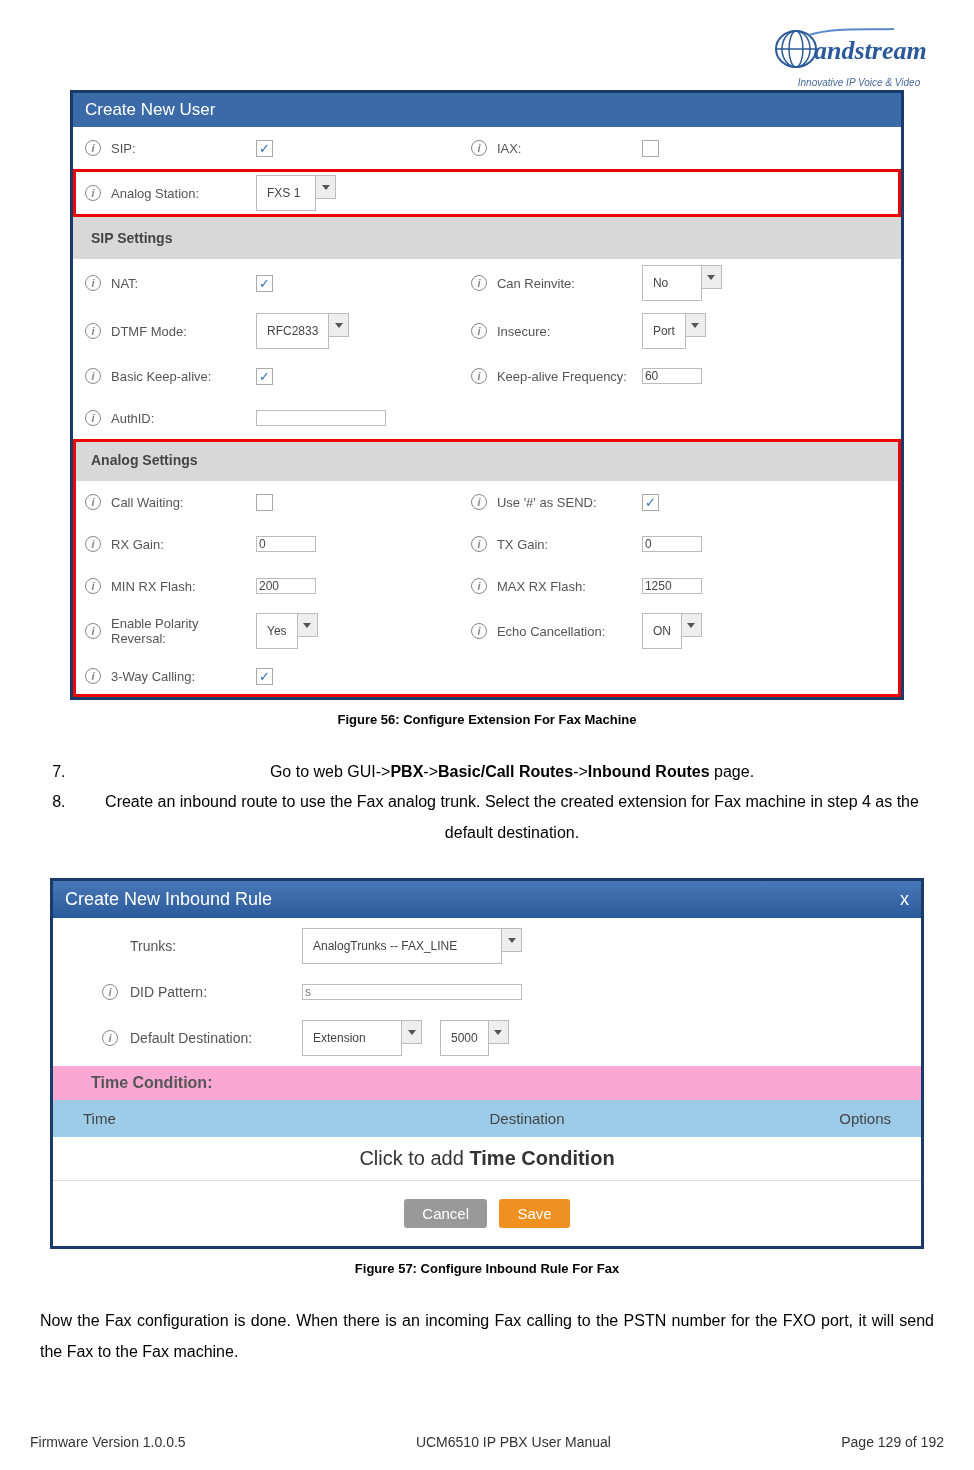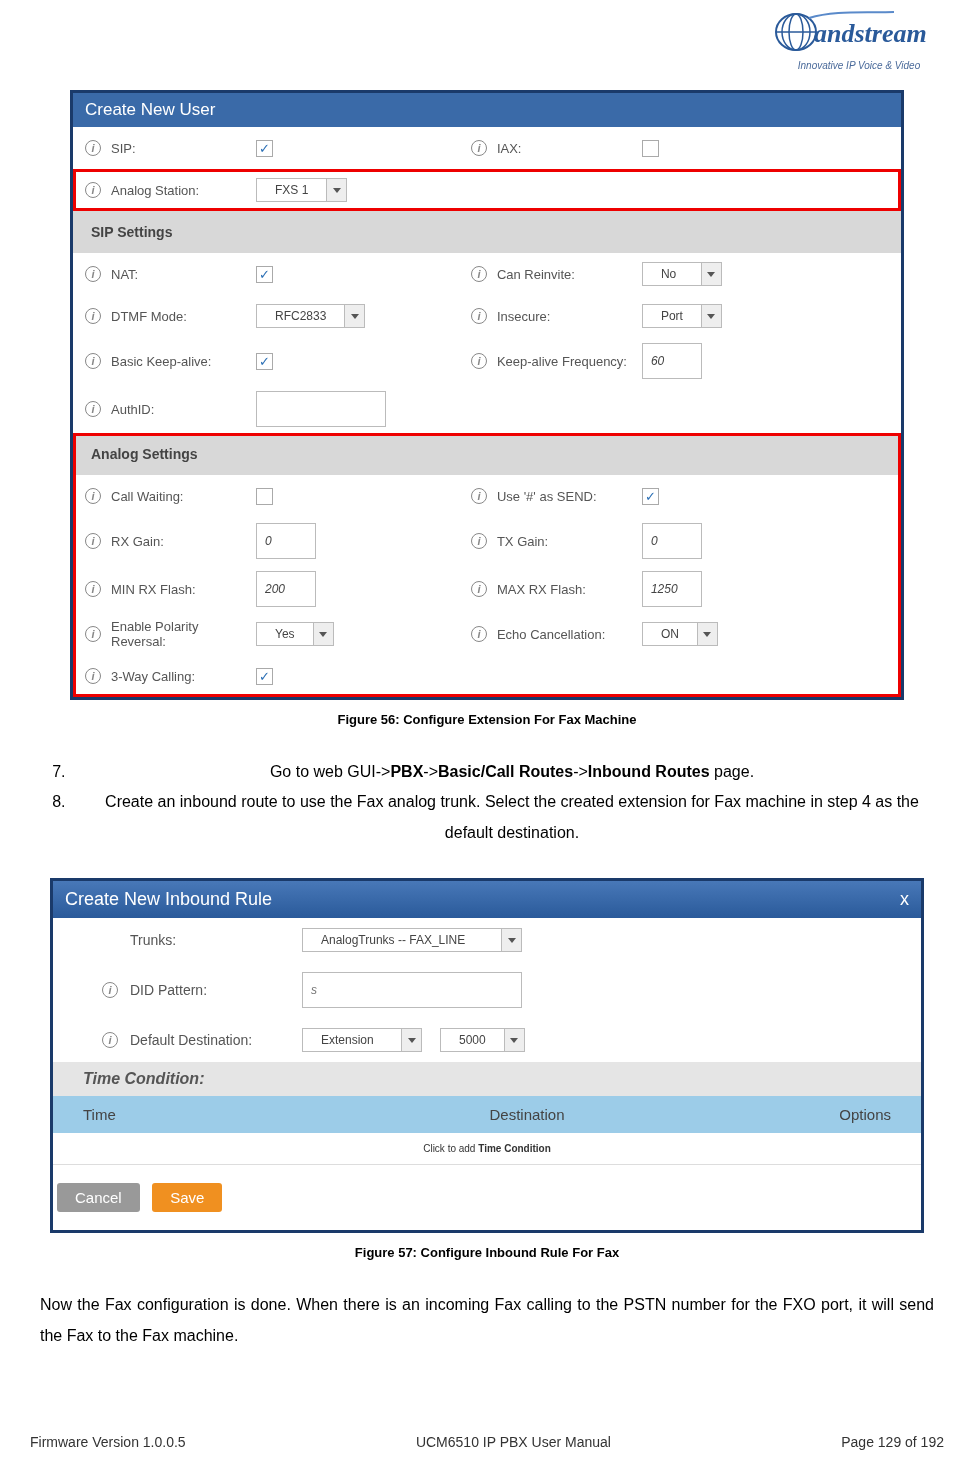--- a/index.html
+++ b/index.html
@@ -7,21 +7,21 @@
     font-family: Arial, Helvetica, sans-serif;
     background: #fff;
     color: #000;
     width: 974px;
     min-height: 1470px;
     position: relative;
     padding: 0 30px;
   }
   .logo-wrap {
     position: absolute;
-    top: 10px;
+    top: 27px;
     right: 30px;
     width: 170px;
     text-align: center;
   }
   .logo-svg { width: 170px; height: 50px; }
   .logo-tag {
     font-size: 10px;
     color: #4a6a9a;
     font-style: italic;
     margin-top: -4px;
@@ -61,37 +61,37 @@
     font-size: 11px; color: #888; font-weight: bold; font-style: italic;
     margin-right: 10px; flex-shrink: 0;
   }
   .label { width: 145px; color: #555; }
   .chk {
     width: 17px; height: 17px; border: 1px solid #aaa; background: #fff;
     display: inline-flex; align-items: center; justify-content: center;
     font-size: 13px; color: #2b6fb5;
   }
   .select {
-    border: 1px solid #bbb; background: #fff; height: 24px;
-    display: inline-flex; align-items: center; padding: 0 18px;
+    border: 1px solid #bbb; background: #fff; height: 36px;
+    display: inline-flex; align-items: center; padding: 0 10px;
     font-size: 12px; color: #444; min-width: 60px;
   }
   .sel-wrap { display: inline-flex; }
   .sel-caret {
     border: 1px solid #bbb; border-left: none; background: #eee;
     width: 20px; height: 24px; display: inline-flex; align-items: center; justify-content: center;
   }
   .sel-caret::after {
     content: ""; width: 0; height: 0;
     border-left: 4px solid transparent; border-right: 4px solid transparent;
     border-top: 5px solid #555;
   }
   .text-input {
-    border: 1px solid #bbb; background: #fff; height: 36px;
-    padding: 0 8px; font-size: 12px; color: #444; width: 130px; font-style: italic;
+    border: 1px solid #bbb; background: #fff; height: 16px;
+    padding: 0 2px; font-size: 12px; color: #444; width: 130px;
   }
   .text-input.small { width: 60px; }
   .hl-red { outline: 3px solid #e00; outline-offset: -3px; }
   .caption {
     text-align: center; font-size: 13px; font-weight: bold;
     margin: 12px 0 30px 0;
   }
   ol.steps { list-style: decimal; margin-left: 40px; margin-bottom: 30px; text-align: center; }
   ol.steps li { font-size: 16px; line-height: 1.9; padding-left: 10px; }
   .fig2 { border: 3px solid #1a3a6a; margin: 0 20px 10px 20px; background: #fff; position: relative; }
@@ -101,35 +101,35 @@
     font-size: 18px; padding: 8px 12px;
   }
   .fig2 .close-x { color: #fff; font-size: 18px; cursor: default; }
   .fig2-row {
     display: flex; align-items: center; padding: 10px 20px;
     font-size: 14px; color: #555; margin-left: 29px;
   }
   .fig2-row .info-icon { margin-right: 12px; }
   .fig2-lbl { width: 200px; display: flex; align-items: center; color: #555; }
   .tc-header {
-    background: #e5e5e5; color: #555; font-size: 16px; font-weight: bold;
-    font-style: italic; padding: 8px 30px;
+    background: #f9a8d4; color: #555; font-size: 16px; font-weight: bold;
+    padding: 8px 38px;
   }
   .tc-cols {
     background: #9ccce8; display: flex; color: #444; font-size: 15px;
     padding: 10px 30px;
   }
   .tc-cols .c1 { width: 280px; }
   .tc-cols .c2 { flex: 1; text-align: center; }
   .tc-cols .c3 { width: 200px; text-align: right; }
   .tc-add {
-    text-align: center; padding: 10px 0; font-size: 10px; color: #333;
+    text-align: center; padding: 10px 0; font-size: 20px; color: #333;
     border-bottom: 1px solid #ddd;
   }
-  .btn-row { padding: 18px 0; }
+  .btn-row { text-align: center; padding: 18px 0; }
   .btn {
     display: inline-block; border: none; border-radius: 3px;
     color: #fff; font-size: 15px; padding: 6px 18px; margin: 0 4px;
   }
   .btn-cancel { background: #999; }
   .btn-save { background: #f09020; }
   .body-text {
     font-size: 16px; line-height: 1.9; margin: 25px 10px 0 10px;
     text-align: justify;
   }

